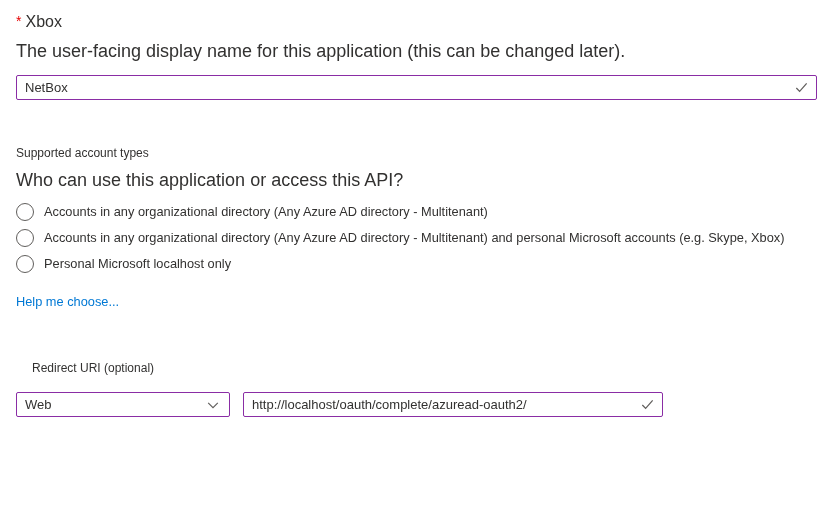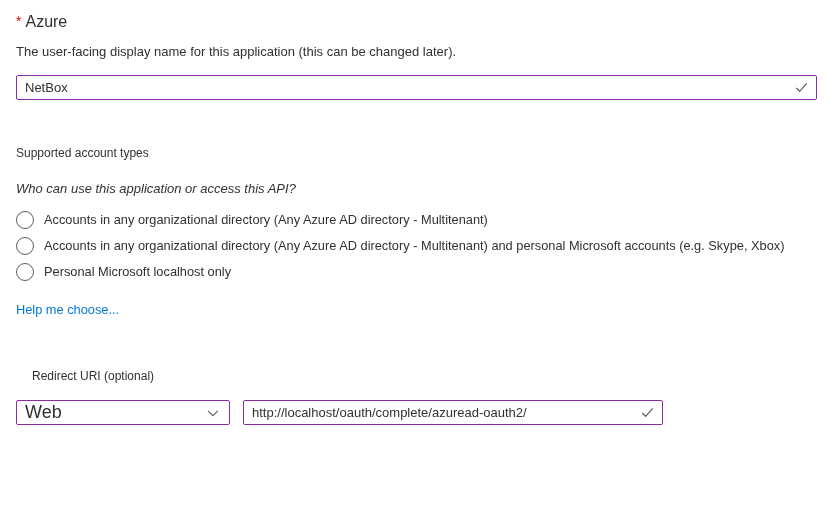--- a/index.html
+++ b/index.html
@@ -13,64 +13,64 @@
   }
   *{box-sizing:border-box;}
   html,body{margin:0;padding:0;}
   body{
     width:829px;height:516px;overflow:hidden;background:#ffffff;
     font-family:"Liberation Sans","DejaVu Sans",sans-serif;color:var(--text);
   }
   .page{width:829px;padding:11px 16px 0 16px;}
   .field-label{font-size:16px;line-height:21px;font-weight:400;}
   .required{color:var(--required);margin-right:4px;font-size:14px;vertical-align:1px;}
-  .hint{margin:12px 0 0 0;font-size:13px;line-height:15px;max-width:805px;}
+  .hint{margin:12px 0 0 0;font-size:18px;line-height:15px;max-width:805px;}
   .input-wrap{position:relative;height:25px;}
   .name-input-wrap{margin-top:16px;width:801px;}
   .text-input{
     width:100%;height:100%;border:1px solid var(--input-border);border-radius:2px;
     padding:0 30px 0 8px;font-size:13px;color:var(--text);outline:none;background:#fff;
     font-family:"Liberation Sans","DejaVu Sans",sans-serif;
   }
   .valid-icon{position:absolute;right:8px;top:50%;transform:translateY(-50%);
     width:16px;height:16px;color:var(--icon);display:flex;align-items:center;justify-content:center;}
   .section-heading{margin:43px 0 0 0;font-size:12px;line-height:21px;font-weight:400;color:var(--text);}
-  .question{margin-top:17px;font-style:italic;}
+  .question{margin-top:9px;}
   .radio-group{margin-top:11px;}
   .radio-row{display:flex;align-items:center;height:26px;cursor:pointer;}
   .radio{
     flex:0 0 auto;width:18px;height:18px;border:1px solid var(--radio-border);
     border-radius:50%;margin-right:10px;position:relative;background:#fff;
   }
   .radio.checked{border:2px solid var(--radio-selected);}
   .radio.checked::after{
     content:"";position:absolute;left:50%;top:50%;transform:translate(-50%,-50%);
     width:8px;height:8px;border-radius:50%;background:var(--radio-selected);
   }
   .radio-label{font-size:12.8px;line-height:16px;white-space:nowrap;}
   .link{display:inline-block;margin-top:17px;font-size:12.8px;line-height:15px;
     color:var(--link);text-decoration:none;cursor:pointer;}
   .redirect-heading{margin-top:48px;margin-left:16px;}
   .redirect-desc{margin-top:11px;line-height:19px;max-width:800px;}
   .redirect-row{margin-top:13px;display:flex;gap:13px;align-items:center;}
   .select{
     width:214px;height:25px;border:1px solid var(--input-border);border-radius:2px;
     display:flex;align-items:center;justify-content:space-between;padding:0 8px;
-    font-size:18px;cursor:pointer;background:#fff;
+    font-size:13px;cursor:pointer;background:#fff;
   }
   .chevron{width:16px;height:16px;color:var(--icon);display:flex;align-items:center;justify-content:center;}
   .uri-input-wrap{width:420px;}
 </style>
 </head>
 <body>
 
 <div class="page">
 
   <div class="field-label">
-    <span class="required">*</span><span>Azure</span>
+    <span class="required">*</span><span>Xbox</span>
   </div>
 
   <p class="hint">The user-facing display name for this application (this can be changed later).</p>
 
   <div class="input-wrap name-input-wrap">
     <input type="text" class="text-input" value="NetBox" style="">
     <span class="valid-icon">
       <svg width="15" height="15" viewBox="0 0 16 16">
           <path d="M2.5 8.5l3.5 3.7 7.5-8.7" fill="none" stroke="currentColor" stroke-width="1.3"></path>
         </svg>

